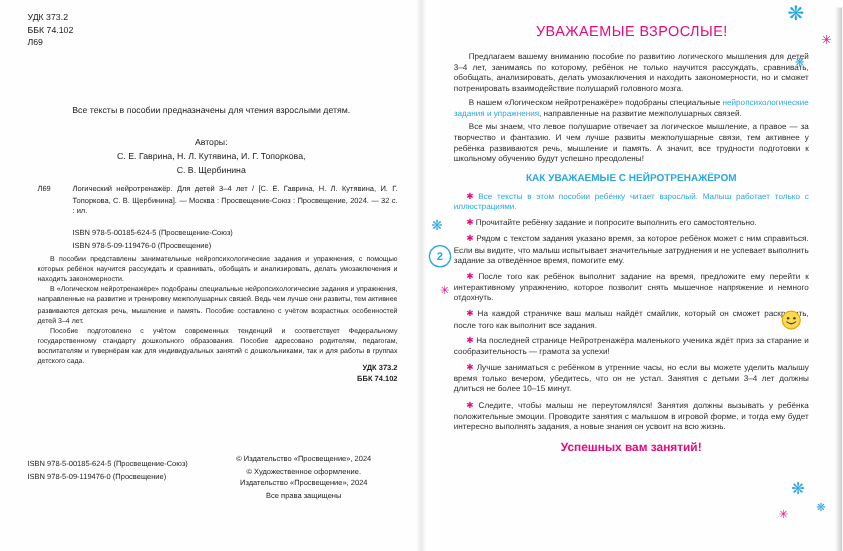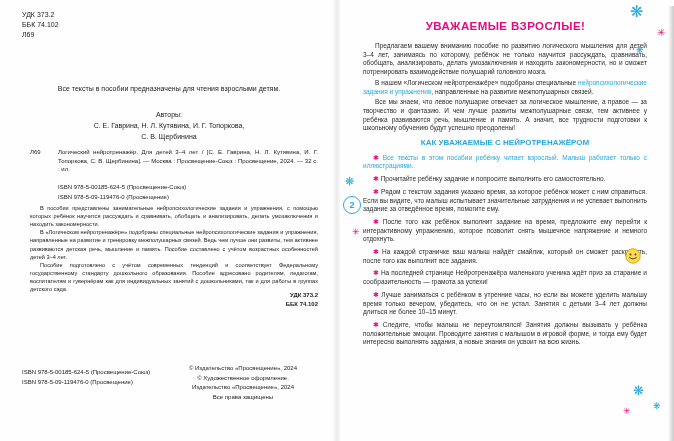--- a/index.html
+++ b/index.html
@@ -29,21 +29,21 @@
   .lp-isbn { position:absolute; left:58px; top:183px; font-size:6px; line-height:1.6; }
   .lp-annotation { position:absolute; left:30px; top:204px; width:288px; font-size:5.6px; line-height:1.45; text-align:justify; }
   .lp-annotation p { margin:0; text-indent:10px; }
   .lp-udk-bottom { position:absolute; left:200px; top:291px; width:118px; text-align:right; font-size:6px; line-height:1.55; font-weight:bold; }
   .lp-isbn-bottom { position:absolute; left:22px; top:368px; font-size:6px; line-height:1.65; }
   .lp-copyright { position:absolute; left:168px; top:364px; width:150px; text-align:center; font-size:6px; line-height:1.6; }
 
   
   .rp-title {
     position:absolute; left:0; top:20px; width:100%; text-align:center;
-    color:#e5097f; font-weight:bold; font-size:11.5px; letter-spacing:0.4px;
+    color:#e5097f; font-weight:normal; font-size:11.5px; letter-spacing:0.4px;
   }
   .rp-content {
     position:absolute; left:26px; top:42px; width:284px;
     font-size:6.5px; line-height:1.34; text-align:justify; color:#2b2b2b;
   }
   .rp-content p.intro { margin:0 0 2px 0; text-indent:12px; }
   .highlight-blue { color:#2aa7df; }
   .rp-section-title {
     text-align:center; color:#2aa7df; font-weight:bold; font-size:8px;
     margin:5px 0 4px 0; text-indent:0;
@@ -141,20 +141,21 @@
           <p class="bullet blue"><span class="star">✱</span>&nbsp;Все тексты в этом пособии ребёнку читает взрослый. Малыш работает только с иллюстрациями.</p>
           <p class="bullet"><span class="star">✱</span>&nbsp;Прочитайте ребёнку задание и попросите выполнить его самостоятельно.</p>
           <p class="bullet"><span class="star">✱</span>&nbsp;Рядом с текстом задания указано время, за которое ребёнок может с ним справиться. Если вы видите, что малыш испытывает значительные затруднения и не успевает выполнить задание за отведённое время, помогите ему.</p>
           <p class="bullet"><span class="star">✱</span>&nbsp;После того как ребёнок выполнит задание на время, предложите ему перейти к интерактивному упражнению, которое позволит снять мышечное напряжение и немного отдохнуть.</p>
           <p class="bullet"><span class="star">✱</span>&nbsp;На каждой страничке ваш малыш найдёт смайлик, который он сможет раскрасить, после того как выполнит все задания.</p>
           <p class="bullet"><span class="star">✱</span>&nbsp;На последней странице Нейротренажёра маленького ученика ждёт приз за старание и сообразительность — грамота за успехи!</p>
           <p class="bullet"><span class="star">✱</span>&nbsp;Лучше заниматься с ребёнком в утренние часы, но если вы можете уделить малышу время только вечером, убедитесь, что он не устал. Занятия с детьми 3–4 лет должны длиться не более 10–15 минут.</p>
           <p class="bullet"><span class="star">✱</span>&nbsp;Следите, чтобы малыш не переутомлялся! Занятия должны вызывать у ребёнка положительные эмоции. Проводите занятия с малышом в игровой форме, и тогда ему будет интересно выполнять задания, а новые знания он усвоит на всю жизнь.</p>
         </div>
 
+      <p class="rp-closing">Успешных вам занятий!</p>
     </div>
 
     <span class="deco snow-a">❋</span>
     <span class="deco snow-b">✳</span>
     <span class="deco snow-c">❋</span>
     <span class="deco snow-d">❋</span>
     <div class="badge">2</div>
     <span class="deco snow-e">✳</span>
 
     <span class="smiley">

